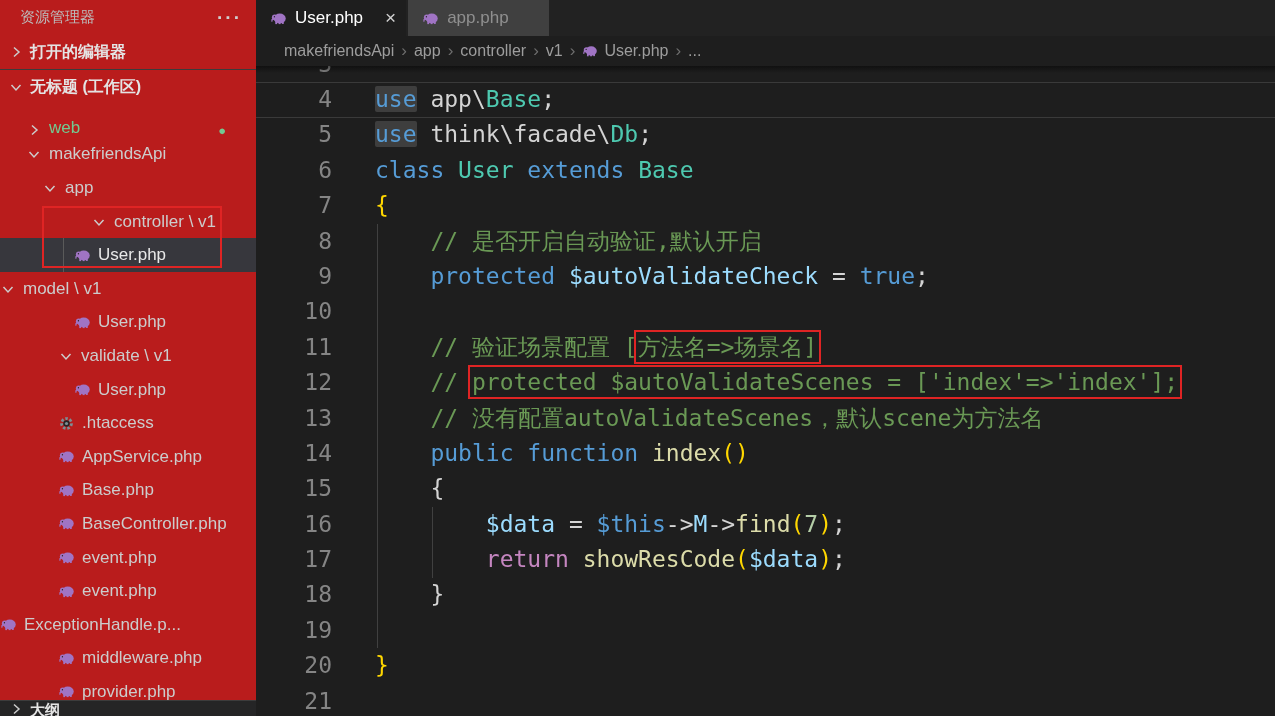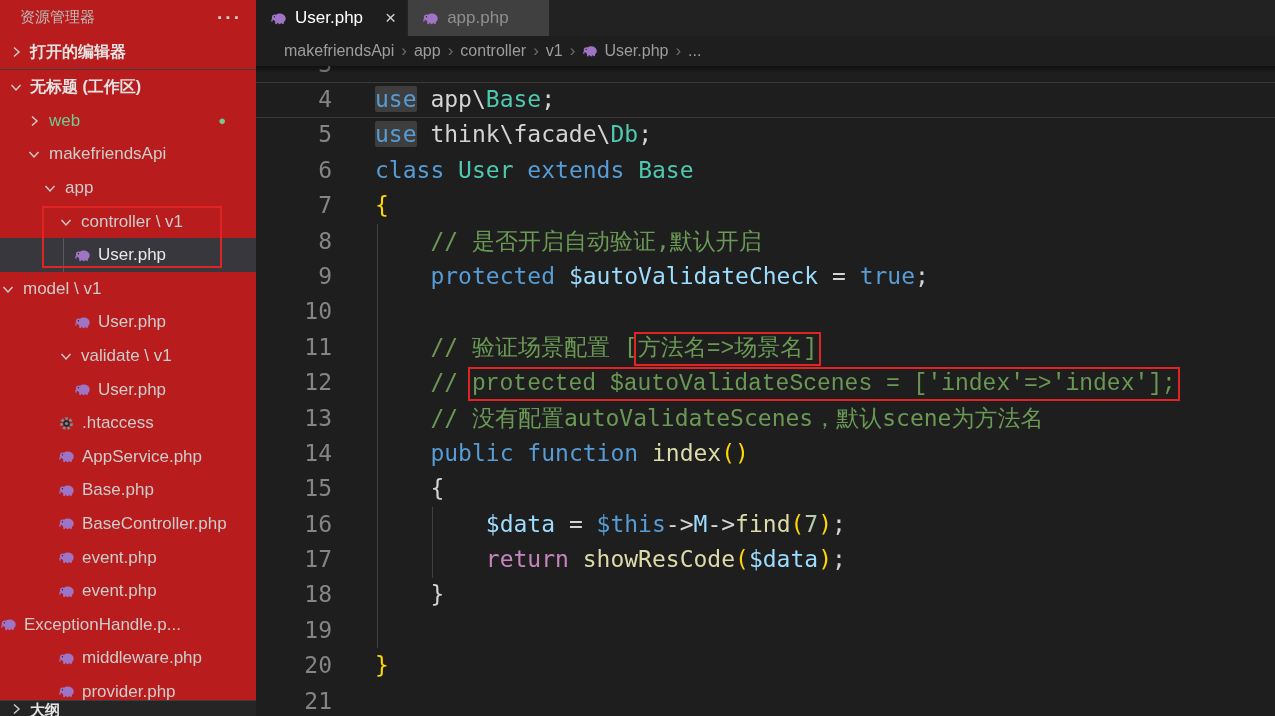--- a/index.html
+++ b/index.html
@@ -15,21 +15,21 @@
   .sb-header .spacer { flex:1; }
   .more { font-size:19px; font-weight:bold; letter-spacing:2px; color:#cfcfcf; cursor:pointer; line-height:10px; }
   .sb-row { display:flex; align-items:center; height:34px; font-size:16px; color:#e4e4e4; font-weight:bold; padding-left:8px; gap:6px; cursor:pointer; }
   .sb-sep { border-top:1px solid #3c3c3c; }
   .chev { width:16px; height:16px; flex:none; }
   .tree { position:absolute; left:0; top:104px; right:0; }
   .trow { display:flex; align-items:center; height:33.6px; font-size:17px; color:#cccccc; cursor:pointer; gap:7px; white-space:nowrap; }
   .trow.selected { background:#37373d; color:#e8e8e8; }
   .trow .ficon { width:17px; height:17px; flex:none; }
   .trow .dot { margin-left:auto; margin-right:30px; color:#73c991; font-size:13px; }
-  .trow.green { color:#73c991; }
+  .trow.green { color:#73c991;align-items:flex-end; }
   .tree-guide { position:absolute; left:63px; top:238px; width:1px; height:34px; background:#5a5a5a; }
   .sb-redbox { position:absolute; left:42px; top:206px; width:180px; height:62px; border:2px solid #df2424; z-index:6; pointer-events:none; }
   .sb-outline { position:absolute; left:0; bottom:0; right:0; height:16px; background:#252526; border-top:1px solid #3c3c3c;
     display:flex; align-items:flex-start; gap:6px; padding-left:8px; font-weight:bold; font-size:15px; color:#e4e4e4; overflow:hidden; }
   
   .main { position:absolute; left:256px; top:0; width:1019px; height:716px; }
   .tabbar { height:36px; background:#222222; display:flex; align-items:stretch; }
   .tab { display:flex; align-items:center; gap:8px; padding:0 14px; font-size:17px; cursor:pointer; }
   .tab.active { background:#1e1e1e; color:#ffffff; padding-right:10px; }
   .tab.inactive { background:#404040; color:#8f8f8f; margin-left:2px; padding-right:40px; }
@@ -42,21 +42,21 @@
   
   .editor { position:absolute; top:66px; left:0; right:0; bottom:0; overflow:hidden; background:#1e1e1e; cursor:text; }
   .codewrap { position:absolute; top:-19.4px; left:0; right:0; font-family:"DejaVu Sans Mono", monospace; font-size:23px; line-height:35.4px; }
   .line { display:flex; height:35.4px; white-space:pre; }
   .ln { width:76px; text-align:right; color:#858585; flex:none; }
   .ct { padding-left:43px; }
   .c-kw { color:#569cd6; } .c-ty { color:#4ec9b0; } .c-va { color:#9cdcfe; }
   .c-fn { color:#dcdcaa; } .c-cm { color:#6a9955; } .c-ct { color:#c586c0; }
   .c-nu { color:#b5cea8; } .c-pl { color:#d4d4d4; } .c-b1 { color:#ffd700; } .c-b2 { color:#d4d4d4; }
   .hl { background:rgba(90,90,90,.55); border-radius:2px; }
-  .rbox { outline:2px solid #df2424; outline-offset:2px;font-family:Liberation Mono, monospace; }
+  .rbox { outline:2px solid #df2424; outline-offset:2px; }
   .curline { position:absolute; left:0; right:0; top:16px; height:36px; border-top:1px solid #3a3a3a; border-bottom:1px solid #3a3a3a; pointer-events:none; }
   .iguide { position:absolute; width:1px; background:#404040; pointer-events:none; }
   .scroll-shadow { position:absolute; top:0; left:0; right:0; height:7px; background:linear-gradient(rgba(0,0,0,.45), rgba(0,0,0,0)); pointer-events:none; z-index:3; }
 </style>
 </head>
 <body>
 
 <div class="app">
 
   <div class="sidebar">
@@ -91,21 +91,21 @@
             <path d="M3.5 6l4.5 5 4.5-5" fill="none" stroke="#cccccc" stroke-width="1.5"></path>
           </svg>
           <span>makefriendsApi</span>
         </div>
         <div class="trow" style="padding-left: 42px;">
           <svg class="chev" viewBox="0 0 16 16">
             <path d="M3.5 6l4.5 5 4.5-5" fill="none" stroke="#cccccc" stroke-width="1.5"></path>
           </svg>
           <span>app</span>
         </div>
-        <div class="trow" style="padding-left: 58px;">
+        <div class="trow" style="padding-left: 91px;">
           <svg class="chev" viewBox="0 0 16 16">
             <path d="M3.5 6l4.5 5 4.5-5" fill="none" stroke="#cccccc" stroke-width="1.5"></path>
           </svg>
           <span>controller \ v1</span>
         </div>
         <div class="trow selected" style="padding-left: 74px;">
           <svg class="ficon" viewBox="0 0 20 20">
             <ellipse cx="11.5" cy="10" rx="7" ry="5.8" fill="#a074c4"></ellipse>
             <circle cx="5.6" cy="8.6" r="3.4" fill="#a074c4"></circle>
             <path d="M3.6 10.2q-1.7.6-1.3 3.4" stroke="#a074c4" stroke-width="1.6" fill="none"></path>

